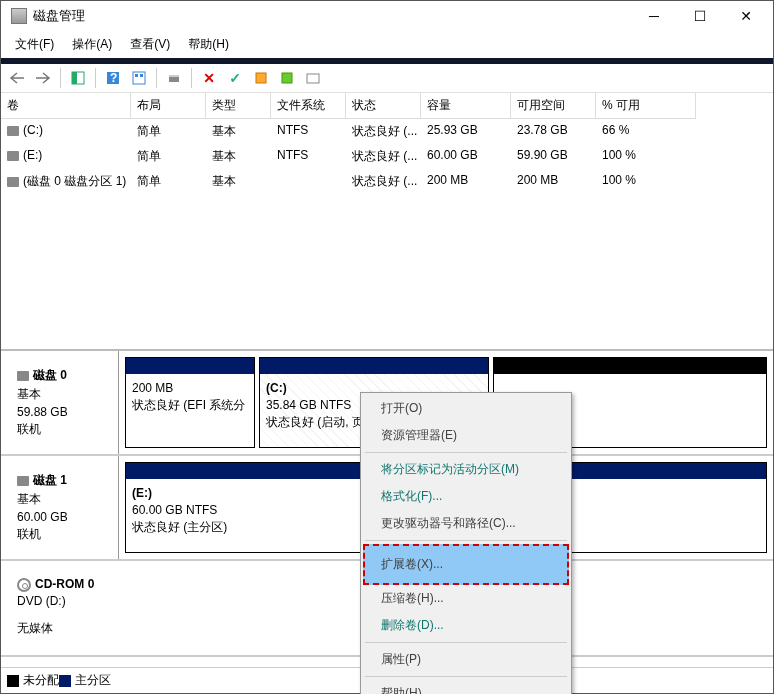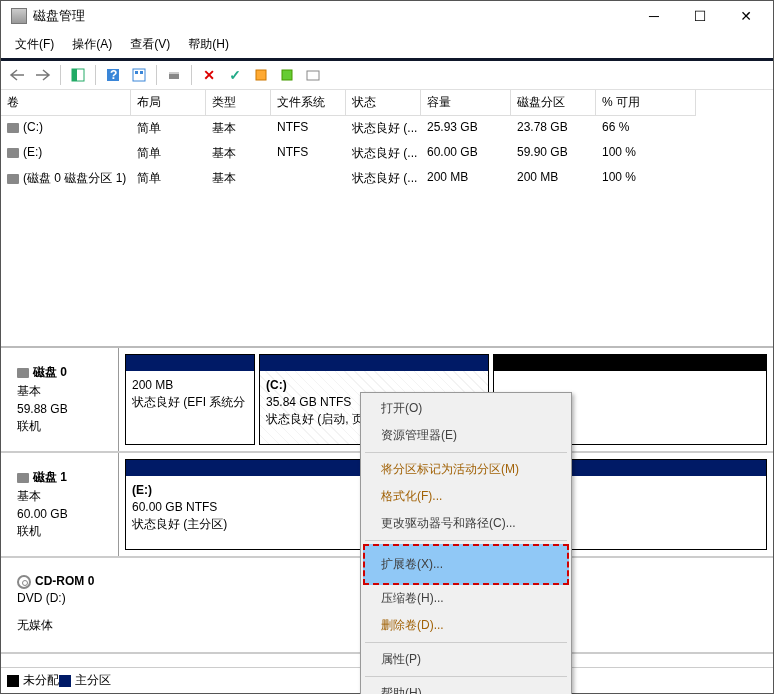--- a/index.html
+++ b/index.html
@@ -2,21 +2,21 @@
 <html><head>
 <meta charset="utf-8">
 <style>
 * { box-sizing: border-box; margin: 0; padding: 0; font-family: "Microsoft YaHei", "Segoe UI", sans-serif; font-size: 12px; }
 body { background: #fff; width: 774px; height: 694px; border: 1px solid #555; display: flex; flex-direction: column; overflow: hidden; }
 .titlebar { height: 30px; display: flex; align-items: center; padding: 0 4px; }
 .titlebar .icon { width: 16px; height: 16px; margin: 0 6px; background: linear-gradient(#ccc, #999); border: 1px solid #777; }
 .titlebar .title { flex: 1; font-size: 13px; }
 .win-controls { display: flex; }
 .win-btn { width: 46px; height: 30px; display: flex; align-items: center; justify-content: center; font-size: 14px; cursor: default; }
-.menubar { display: flex; padding: 2px 6px; gap: 2px; border-bottom: 3px solid #0f172a; }
+.menubar { display: flex; padding: 2px 6px; gap: 2px; border-bottom: 6px solid #0f172a; }
 .menu-item { padding: 3px 8px; cursor: default; }
 .toolbar { display: flex; align-items: center; padding: 3px 4px; gap: 2px; border-bottom: 1px solid #e0e0e0; }
 .tool-btn { width: 24px; height: 22px; display: flex; align-items: center; justify-content: center; border: 1px solid transparent; cursor: default; }
 .sep { width: 1px; height: 20px; background: #ccc; margin: 0 3px; }
 .table-wrap { border-bottom: 1px solid #bbb; }
 .table-header { display: flex; background: #fff; }
 .th { border-right: 1px solid #ddd; border-bottom: 1px solid #ddd; padding: 4px 6px; position: relative; background: #fff; }
 .table-body { height: 230px; overflow: auto; }
 .tr { display: flex; padding: 2px 0; }
 .td { padding: 2px 6px; white-space: nowrap; overflow: hidden; }
@@ -35,21 +35,21 @@
 .disk-info .name { font-weight: bold; }
 .disk-bar { flex: 1; display: flex; padding: 6px; gap: 4px; position: relative; }
 .part { border: 1px solid #000; display: flex; flex-direction: column; }
 .part-header { height: 16px; background: #001a66; }
 .part-header.unalloc { background: #000; }
 .part-body { flex:1; padding: 6px; font-size: 12px; line-height: 1.4; }
 .legend { border-top: 1px solid #ccc; padding: 4px 6px; display: flex; align-items: center; }
 .leg-sw { width: 12px; height: 12px; display: inline-block; vertical-align: middle; margin-right: 4px; }
 .context-menu { position: absolute; left: 360px; top: 392px; width: 212px; background: #f0f0f0; border: 1px solid #999; box-shadow: 2px 2px 4px rgba(0,0,0,0.3); z-index: 100; padding: 2px; }
 .cm-item { padding: 5px 18px; cursor: default; color: #404040; }
-.cm-item.disabled { color: #a16207; }
+.cm-item.disabled { color: #0f766e; }
 .cm-sep { height: 1px; background: #ccc; margin: 3px 2px; }
 .cm-item.highlight { background: #90c8f6; border: 2px dashed #d00000; padding: 10px 16px; }
 .hatch { background-image: repeating-linear-gradient(45deg, #f0f0f0 0 4px, #e0e0e0 4px 8px); }
 .hatchbody { background-image: repeating-linear-gradient(45deg, #fff 0 6px, #f3f3f3 6px 7px); }
 .cd-icon { width:14px; height:14px; border:2px solid #888; border-radius:50%; display:inline-block; vertical-align:middle; margin-right:4px; position:relative; }
 .cd-icon::after { content:""; position:absolute; width:4px; height:4px; border:1px solid #888; border-radius:50%; top:3px; left:3px; }
 </style>
 </head>
 <body>
 
@@ -134,21 +134,21 @@
 </div>
 
 <div class="table-wrap">
   <div class="table-header">
     <div class="th c-vol">卷</div>
     <div class="th c-layout">布局</div>
     <div class="th c-type">类型</div>
     <div class="th c-fs">文件系统</div>
     <div class="th c-status">状态</div>
     <div class="th c-cap">容量</div>
-    <div class="th c-free">磁盘分区</div>
+    <div class="th c-free">可用空间</div>
     <div class="th c-pct">% 可用</div>
   </div>
   <div class="table-body">
     <div class="tr">
       <div class="td c-vol"><span class="disk-icon"></span><span>(C:)</span></div>
       <div class="td c-layout">简单</div>
       <div class="td c-type">基本</div>
       <div class="td c-fs">NTFS</div>
       <div class="td c-status">状态良好 (...</div>
       <div class="td c-cap">25.93 GB</div>

